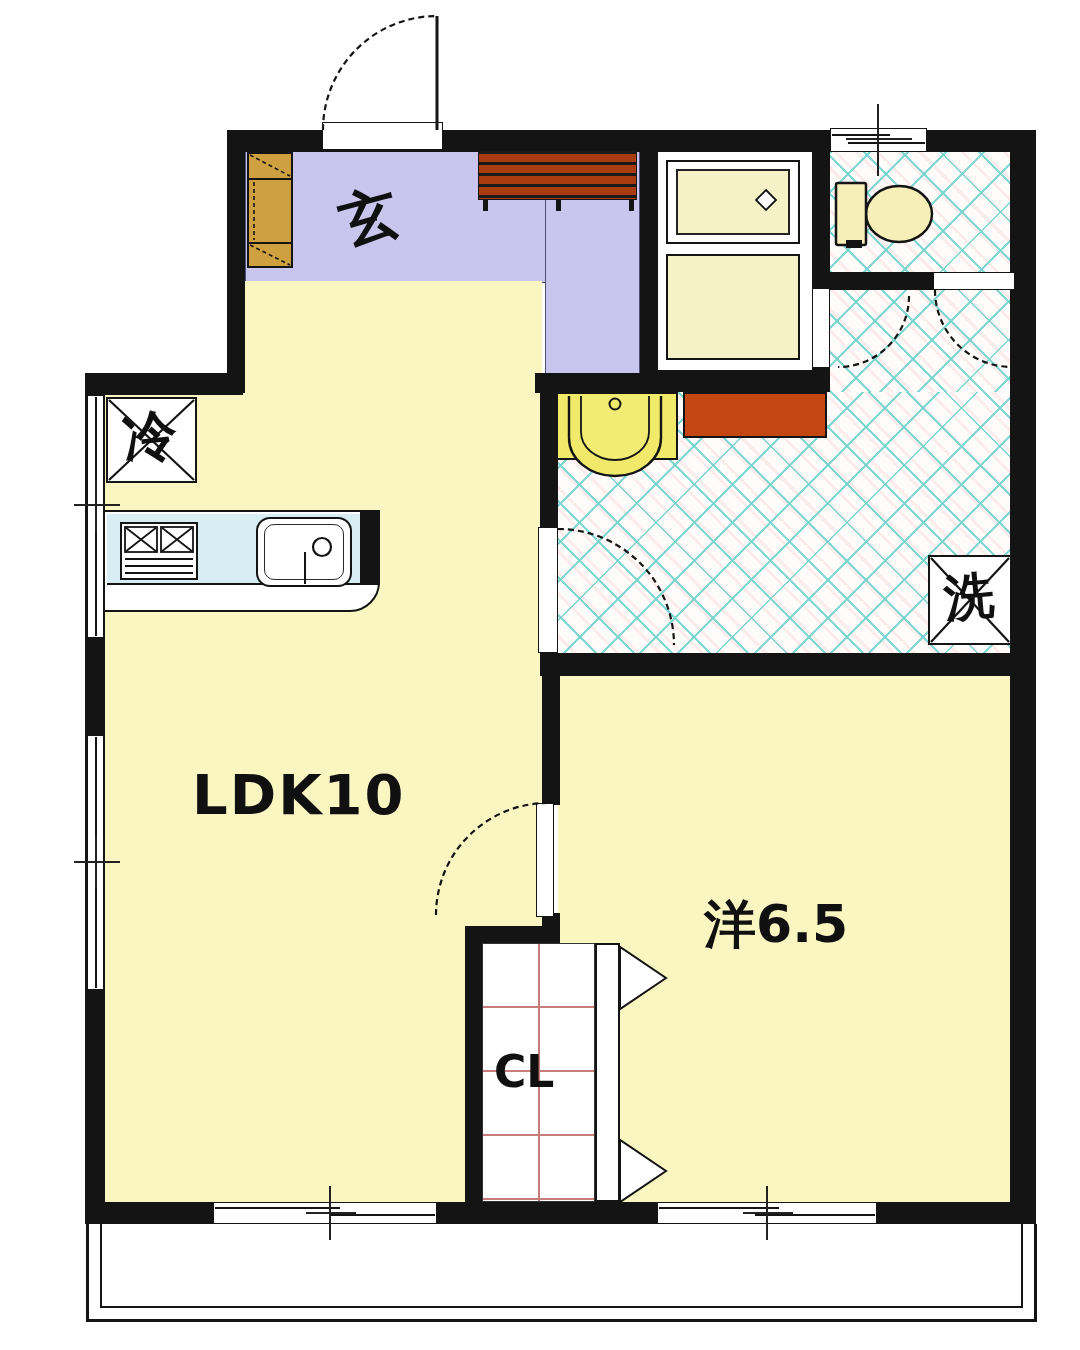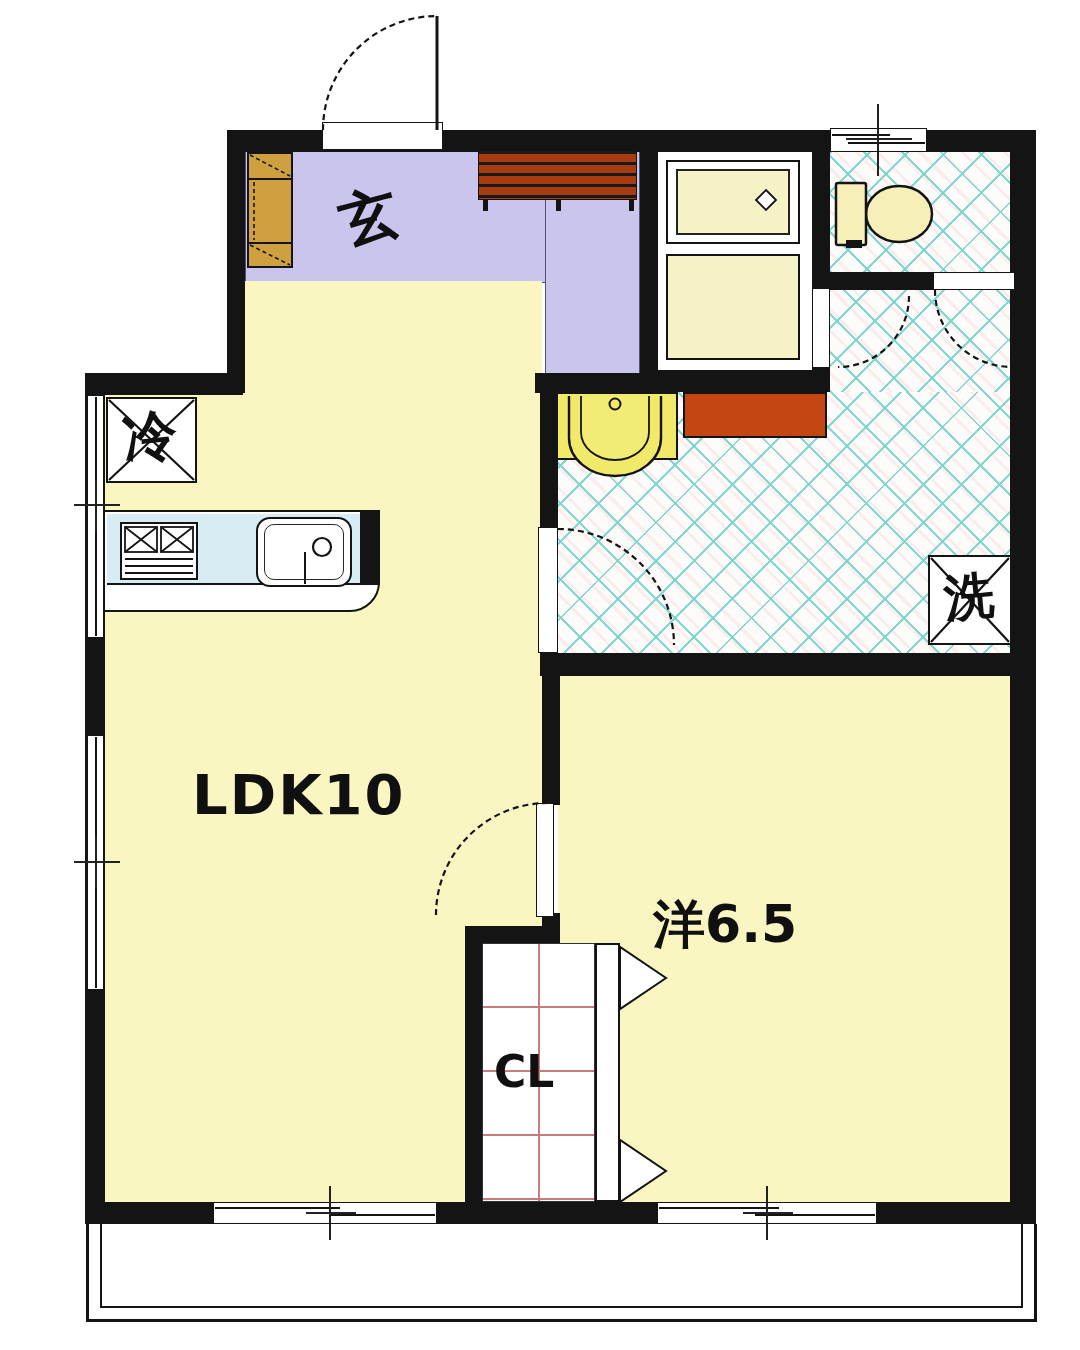--- a/index.html
+++ b/index.html
@@ -156,15 +156,15 @@
       <path d="M306,1213 H356 M330,1186 V1240"></path>
       <path d="M743,1213 H793 M767,1186 V1240"></path>
       <path d="M846,139 H912 M878,104 V176"></path>
     </g>
   </svg>
 
   <div class="label" style="left:340px;top:188px;font-size:58px;transform:rotate(-15deg);">玄</div>
   <div class="label" style="left:123px;top:410px;font-size:54px;transform:rotate(-6deg);">冷</div>
   <div class="label" style="left:944px;top:572px;font-size:50px;transform:rotate(-5deg);">洗</div>
   <div class="label" style="left:192px;top:750px;font-size:56px;letter-spacing:2px;margin-top:17px;">LDK10</div>
-  <div class="label" style="left:653px;top:898px;font-size:52px;">洋6.5</div>
+  <div class="label" style="left:704px;top:898px;font-size:52px;">洋6.5</div>
   <div class="label" style="left:494px;top:1050px;font-size:44px;">CL</div>
 </div>
 
 </body></html>

